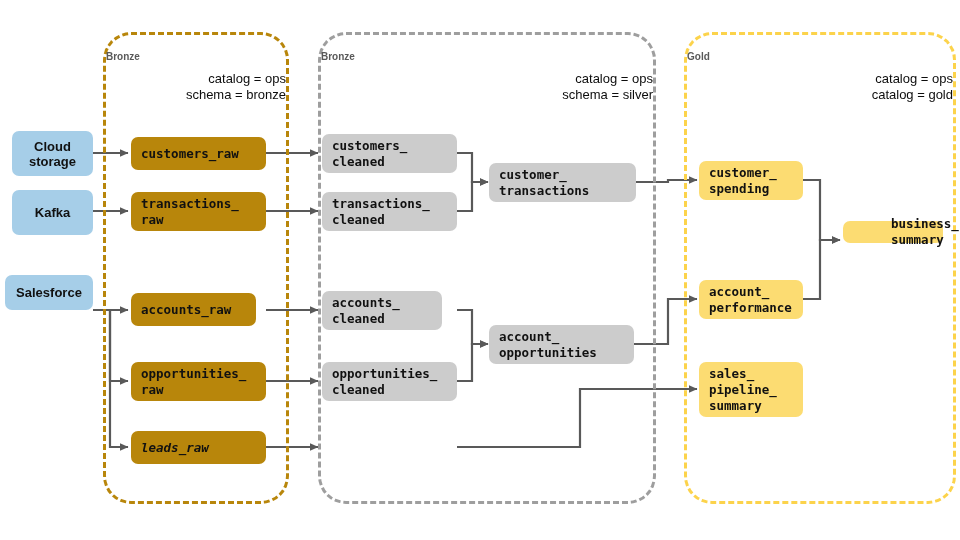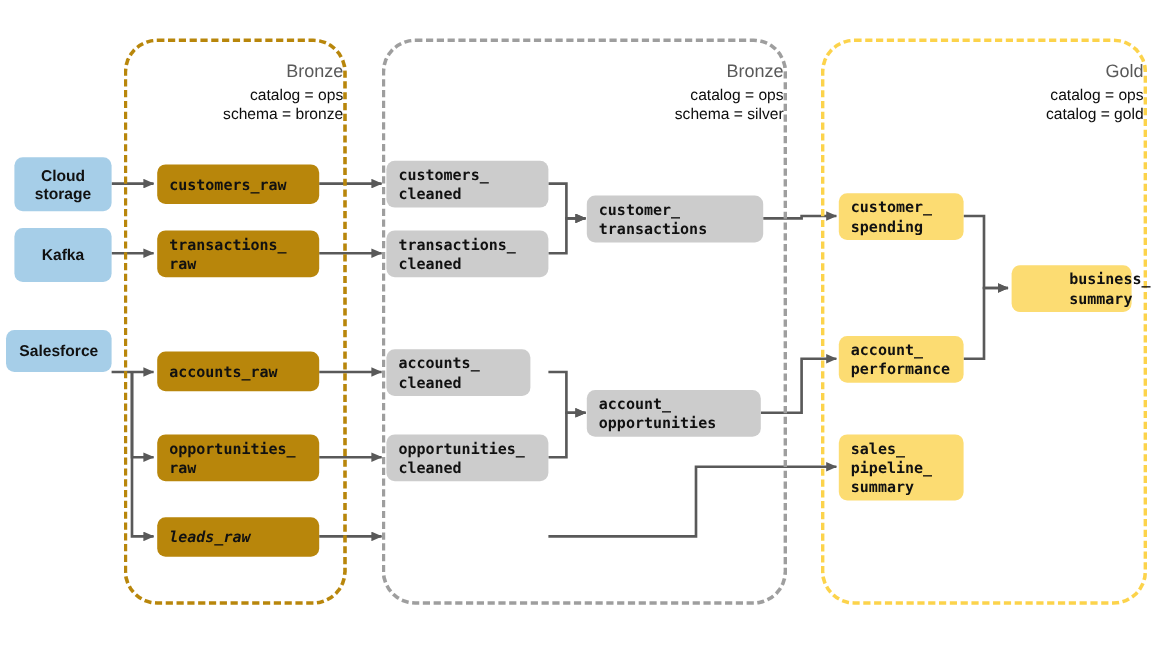--- a/index.html
+++ b/index.html
@@ -1,20 +1,20 @@
 <!DOCTYPE html>
 <html><head>
 <meta charset="utf-8">
 <style>
   html,body{margin:0;padding:0;background:#ffffff;}
   #stage{position:relative;width:960px;height:540px;background:#ffffff;
          font-family:"Liberation Sans",sans-serif;overflow:hidden;}
   #edges{position:absolute;left:0;top:0;width:960px;height:540px;}
   .group{position:absolute;border-style:dashed;border-width:3px;border-radius:28px;background:transparent;}
-  .group-title{position:absolute;width:100%;text-align:right;font-weight:normal;font-size:15px;color:#595959;}
+  .group-title{position:absolute;width:100%;text-align:left;font-weight:bold;font-size:10px;color:#595959;}
   .group-sub{position:absolute;width:100%;text-align:right;font-size:13px;color:#0d0d0d;line-height:16px;}
   .node{position:absolute;display:flex;align-items:center;border-radius:7px;box-sizing:border-box;}
   .node span{display:block;width:100%;}
   .src{background:#a6cee8;justify-content:center;text-align:center;
        font-weight:bold;font-size:13px;color:#111;line-height:15px;}
   .tbl{font-family:"DejaVu Sans Mono","Liberation Mono",monospace;
        font-weight:bold;font-size:12.5px;line-height:16px;color:#111;padding-left:10px;}
   .bronze-n{background:#b8860b;}
   .silver-n{background:#cccccc;}
   .gold-n{background:#fcdc72;}
@@ -86,21 +86,21 @@
   <div class="node src" style="left:5px;top:275px;width:88px;height:35px;">
     <span>Salesforce</span>
   </div>
 
   <div class="node tbl bronze-n" style="left:131px;top:137px;width:135px;height:33px;">
     <span>customers_raw</span>
   </div>
   <div class="node tbl bronze-n" style="left:131px;top:192px;width:135px;height:39px;">
     <span>transactions_<br>raw</span>
   </div>
-  <div class="node tbl bronze-n" style="left:131px;top:293px;width:135px;height:33px;">
+  <div class="node tbl bronze-n" style="left:131px;top:293px;width:125px;height:33px;">
     <span>accounts_raw</span>
   </div>
   <div class="node tbl bronze-n" style="left:131px;top:362px;width:135px;height:39px;">
     <span>opportunities_<br>raw</span>
   </div>
   <div class="node tbl bronze-n" style="left:131px;top:431px;width:135px;height:33px;font-style:italic;">
     <span>leads_raw</span>
   </div>
 
   <div class="node tbl silver-n" style="left:322px;top:134px;width:135px;height:39px;">
@@ -124,17 +124,17 @@
 
   <div class="node tbl gold-n" style="left:699px;top:161px;width:104px;height:39px;">
     <span>customer_<br>spending</span>
   </div>
   <div class="node tbl gold-n" style="left:699px;top:280px;width:104px;height:39px;">
     <span>account_<br>performance</span>
   </div>
   <div class="node tbl gold-n" style="left:699px;top:362px;width:104px;height:55px;">
     <span>sales_<br>pipeline_<br>summary</span>
   </div>
-  <div class="node tbl gold-n" style="left:843px;top:221px;width:100px;height:39px;padding-left:48px;">
+  <div class="node tbl gold-n" style="left:843px;top:221px;width:100px;height:22px;padding-left:48px;">
     <span>business_<br>summary</span>
   </div>
 
 </div>
 
 </body></html>

